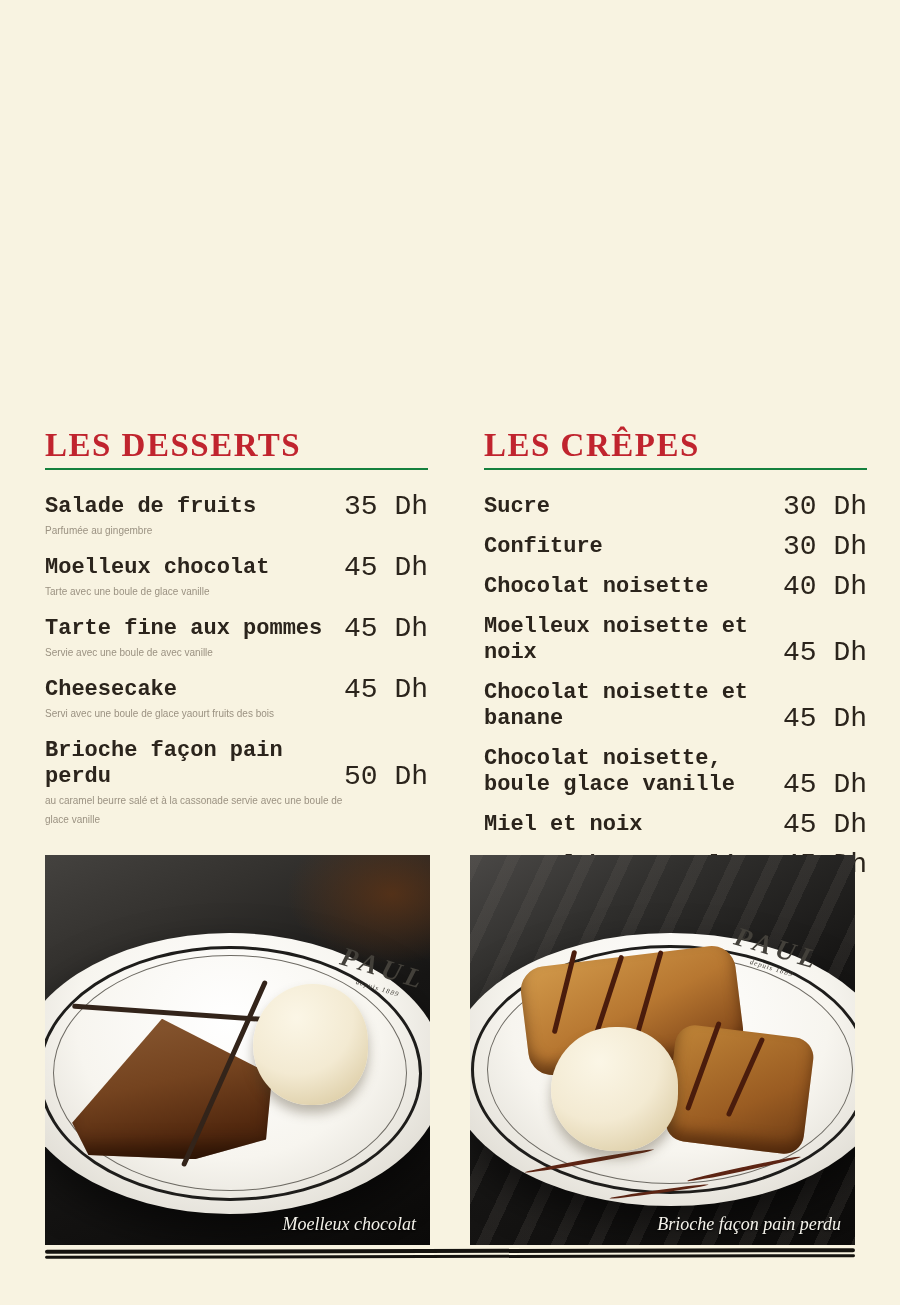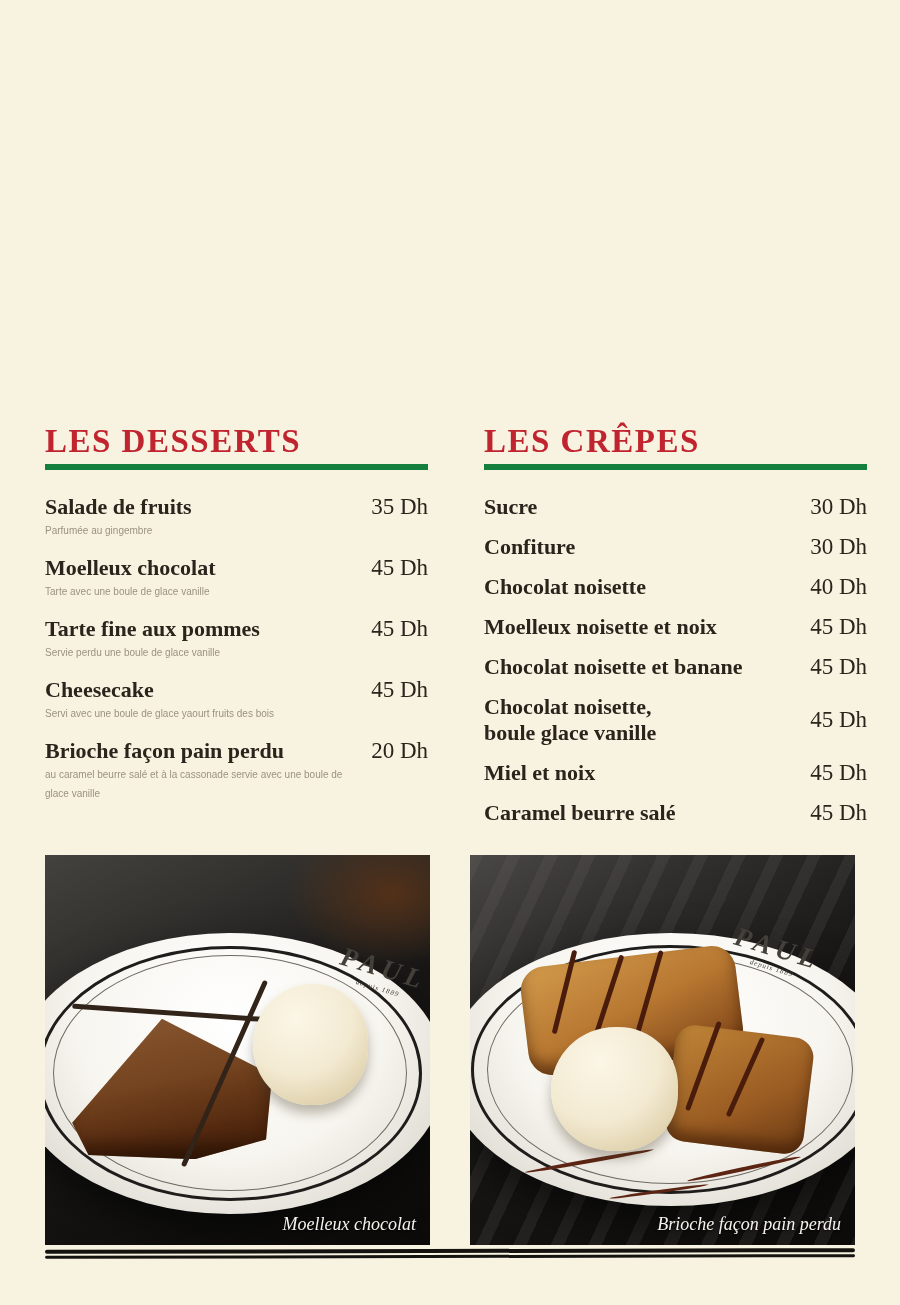--- a/index.html
+++ b/index.html
@@ -8,35 +8,35 @@
     position:relative; width:900px; height:1305px;
     background:#f8f3e1; overflow:hidden;
     font-family:"Liberation Serif", serif;
   }
   
   .col { position:absolute; top:396px; width:383px; }
   .col-left  { left:45px; }
   .col-right { left:484px; }
   .sec-header {
     height:74px; display:flex; align-items:flex-end;
-    border-bottom:6px solid #15803d; padding-bottom:6px;
+    border-bottom:2px solid #15803d; padding-bottom:6px;
   }
   .sec-title {
     color:#c0242e; font-weight:bold; font-size:33px; line-height:34px;
     letter-spacing:1.5px;
   }
   .items { padding-top:24px; }
   .mi { margin-bottom:15px; }
-  .mi-row { display:flex; justify-content:space-between; align-items:center; }
+  .mi-row { display:flex; justify-content:space-between; align-items:flex-end;font-family:Liberation Mono, monospace; }
   .mi-name {
     font-size:22px; line-height:26px; color:#2b241c; font-weight:bold;
     white-space:pre-line;
   }
   .crepes .mi-name { font-weight:bold; }
-  .mi-price { font-size:23px; line-height:26px; color:#2b241c; white-space:nowrap; padding-left:10px; }
+  .mi-price { font-size:28px; line-height:26px; color:#2b241c; white-space:nowrap; padding-left:10px; }
   .mi-desc {
     font-family:"Liberation Sans", sans-serif;
     font-size:10px; line-height:19px; color:#9b9282;
     max-width:308px; margin-top:1px;
   }
   .crepes .mi { margin-bottom:14px; }
   
   .photo {
     position:absolute; top:855px; width:385px; height:390px; overflow:hidden;
     background:
@@ -145,33 +145,33 @@
           <span class="mi-name">Moelleux chocolat</span>
           <span class="mi-price">45 Dh</span>
         </div>
         <div class="mi-desc">Tarte avec une boule de glace vanille</div>
       </div>
       <div class="mi">
         <div class="mi-row">
           <span class="mi-name">Tarte fine aux pommes</span>
           <span class="mi-price">45 Dh</span>
         </div>
-        <div class="mi-desc">Servie perdu une boule de glace vanille</div>
+        <div class="mi-desc">Servie avec une boule de avec vanille</div>
       </div>
       <div class="mi">
         <div class="mi-row">
           <span class="mi-name">Cheesecake</span>
           <span class="mi-price">45 Dh</span>
         </div>
         <div class="mi-desc">Servi avec une boule de glace yaourt fruits des bois</div>
       </div>
       <div class="mi">
         <div class="mi-row">
           <span class="mi-name">Brioche façon pain perdu</span>
-          <span class="mi-price">20 Dh</span>
+          <span class="mi-price">50 Dh</span>
         </div>
         <div class="mi-desc">au caramel beurre salé et à la cassonade servie avec une boule de glace vanille</div>
       </div>
     </div>
   </div>
 
   <div class="col col-right">
     <div class="sec-header">
       <div class="sec-title">LES CRÊPES</div>
     </div>

